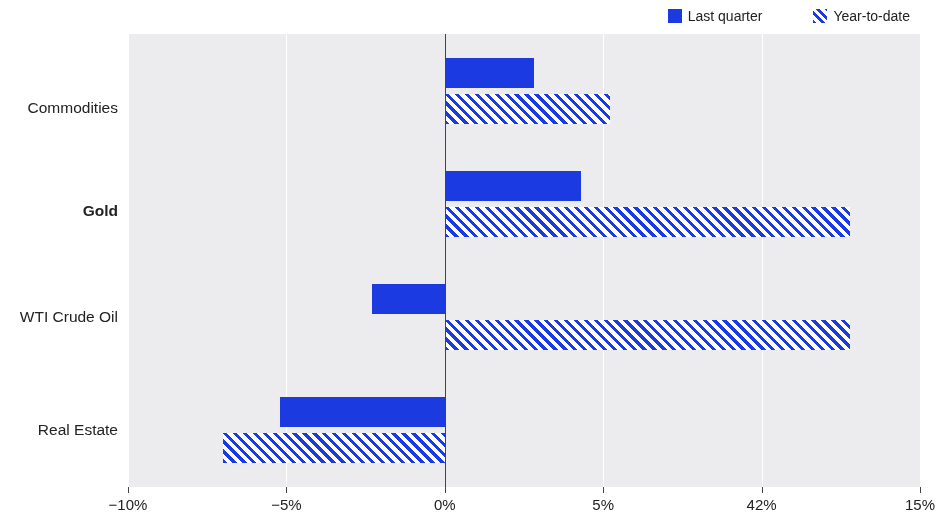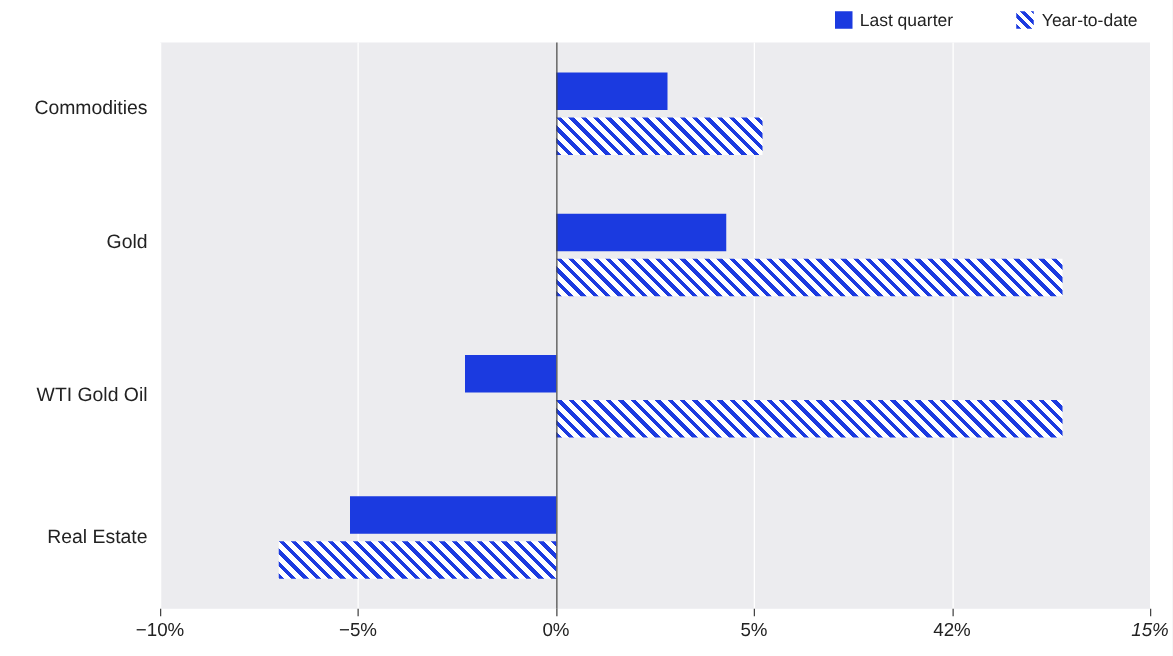--- a/index.html
+++ b/index.html
@@ -120,29 +120,29 @@
       <div class="x-tick-mark" style="left: 316.8px;"></div>
       <div class="x-tick-label" style="left: 316.8px;">0%</div>
       <div class="grid-v" style="left: 475.2px;"></div>
       <div class="x-tick-mark" style="left: 475.2px;"></div>
       <div class="x-tick-label" style="left: 475.2px;">5%</div>
       <div class="grid-v" style="left: 633.6px;"></div>
       <div class="x-tick-mark" style="left: 633.6px;"></div>
       <div class="x-tick-label" style="left: 633.6px;">42%</div>
       <div class="grid-v" style="left: 792px;"></div>
       <div class="x-tick-mark" style="left: 792px;"></div>
-      <div class="x-tick-label" style="left: 792px; font-style: italic;">15%</div>
+      <div class="x-tick-label" style="left: 792px;">15%</div>
       <div class="axis-zero" style="left: 316.8px;"></div>
-      <div class="cat-label" style="top: 53px;">Commodities</div>
+      <div class="cat-label" style="top: 74px;">Commodities</div>
       <div class="bar bar-solid" style="left: 316.8px; width: 88.704px; top: 23.625px; height: 30px;"></div>
       <div class="bar bar-hatch" style="left: 316.8px; width: 164.736px; top: 59.625px; height: 30px;"></div>
-      <div class="cat-label" style="top: 160px;">Gold</div>
+      <div class="cat-label" style="top: 177px; font-weight: bold;">Gold</div>
       <div class="bar bar-solid" style="left: 316.8px; width: 136.224px; top: 136.875px; height: 30px;"></div>
       <div class="bar bar-hatch" style="left: 316.8px; width: 405.504px; top: 172.875px; height: 30px;"></div>
-      <div class="cat-label" style="top: 283.125px;">WTI Gold Oil</div>
+      <div class="cat-label" style="top: 283.125px;">WTI Crude Oil</div>
       <div class="bar bar-solid" style="left: 243.936px; width: 72.864px; top: 250.125px; height: 30px;"></div>
       <div class="bar bar-hatch" style="left: 316.8px; width: 405.504px; top: 286.125px; height: 30px;"></div>
       <div class="cat-label" style="top: 396.375px; margin-left: 24px;">Real Estate</div>
       <div class="bar bar-solid" style="left: 152.064px; width: 164.736px; top: 363.375px; height: 30px;"></div>
       <div class="bar bar-hatch" style="left: 95.04px; width: 221.76px; top: 399.375px; height: 30px;"></div>
     </div>
 
 </div>
 
 </body></html>

